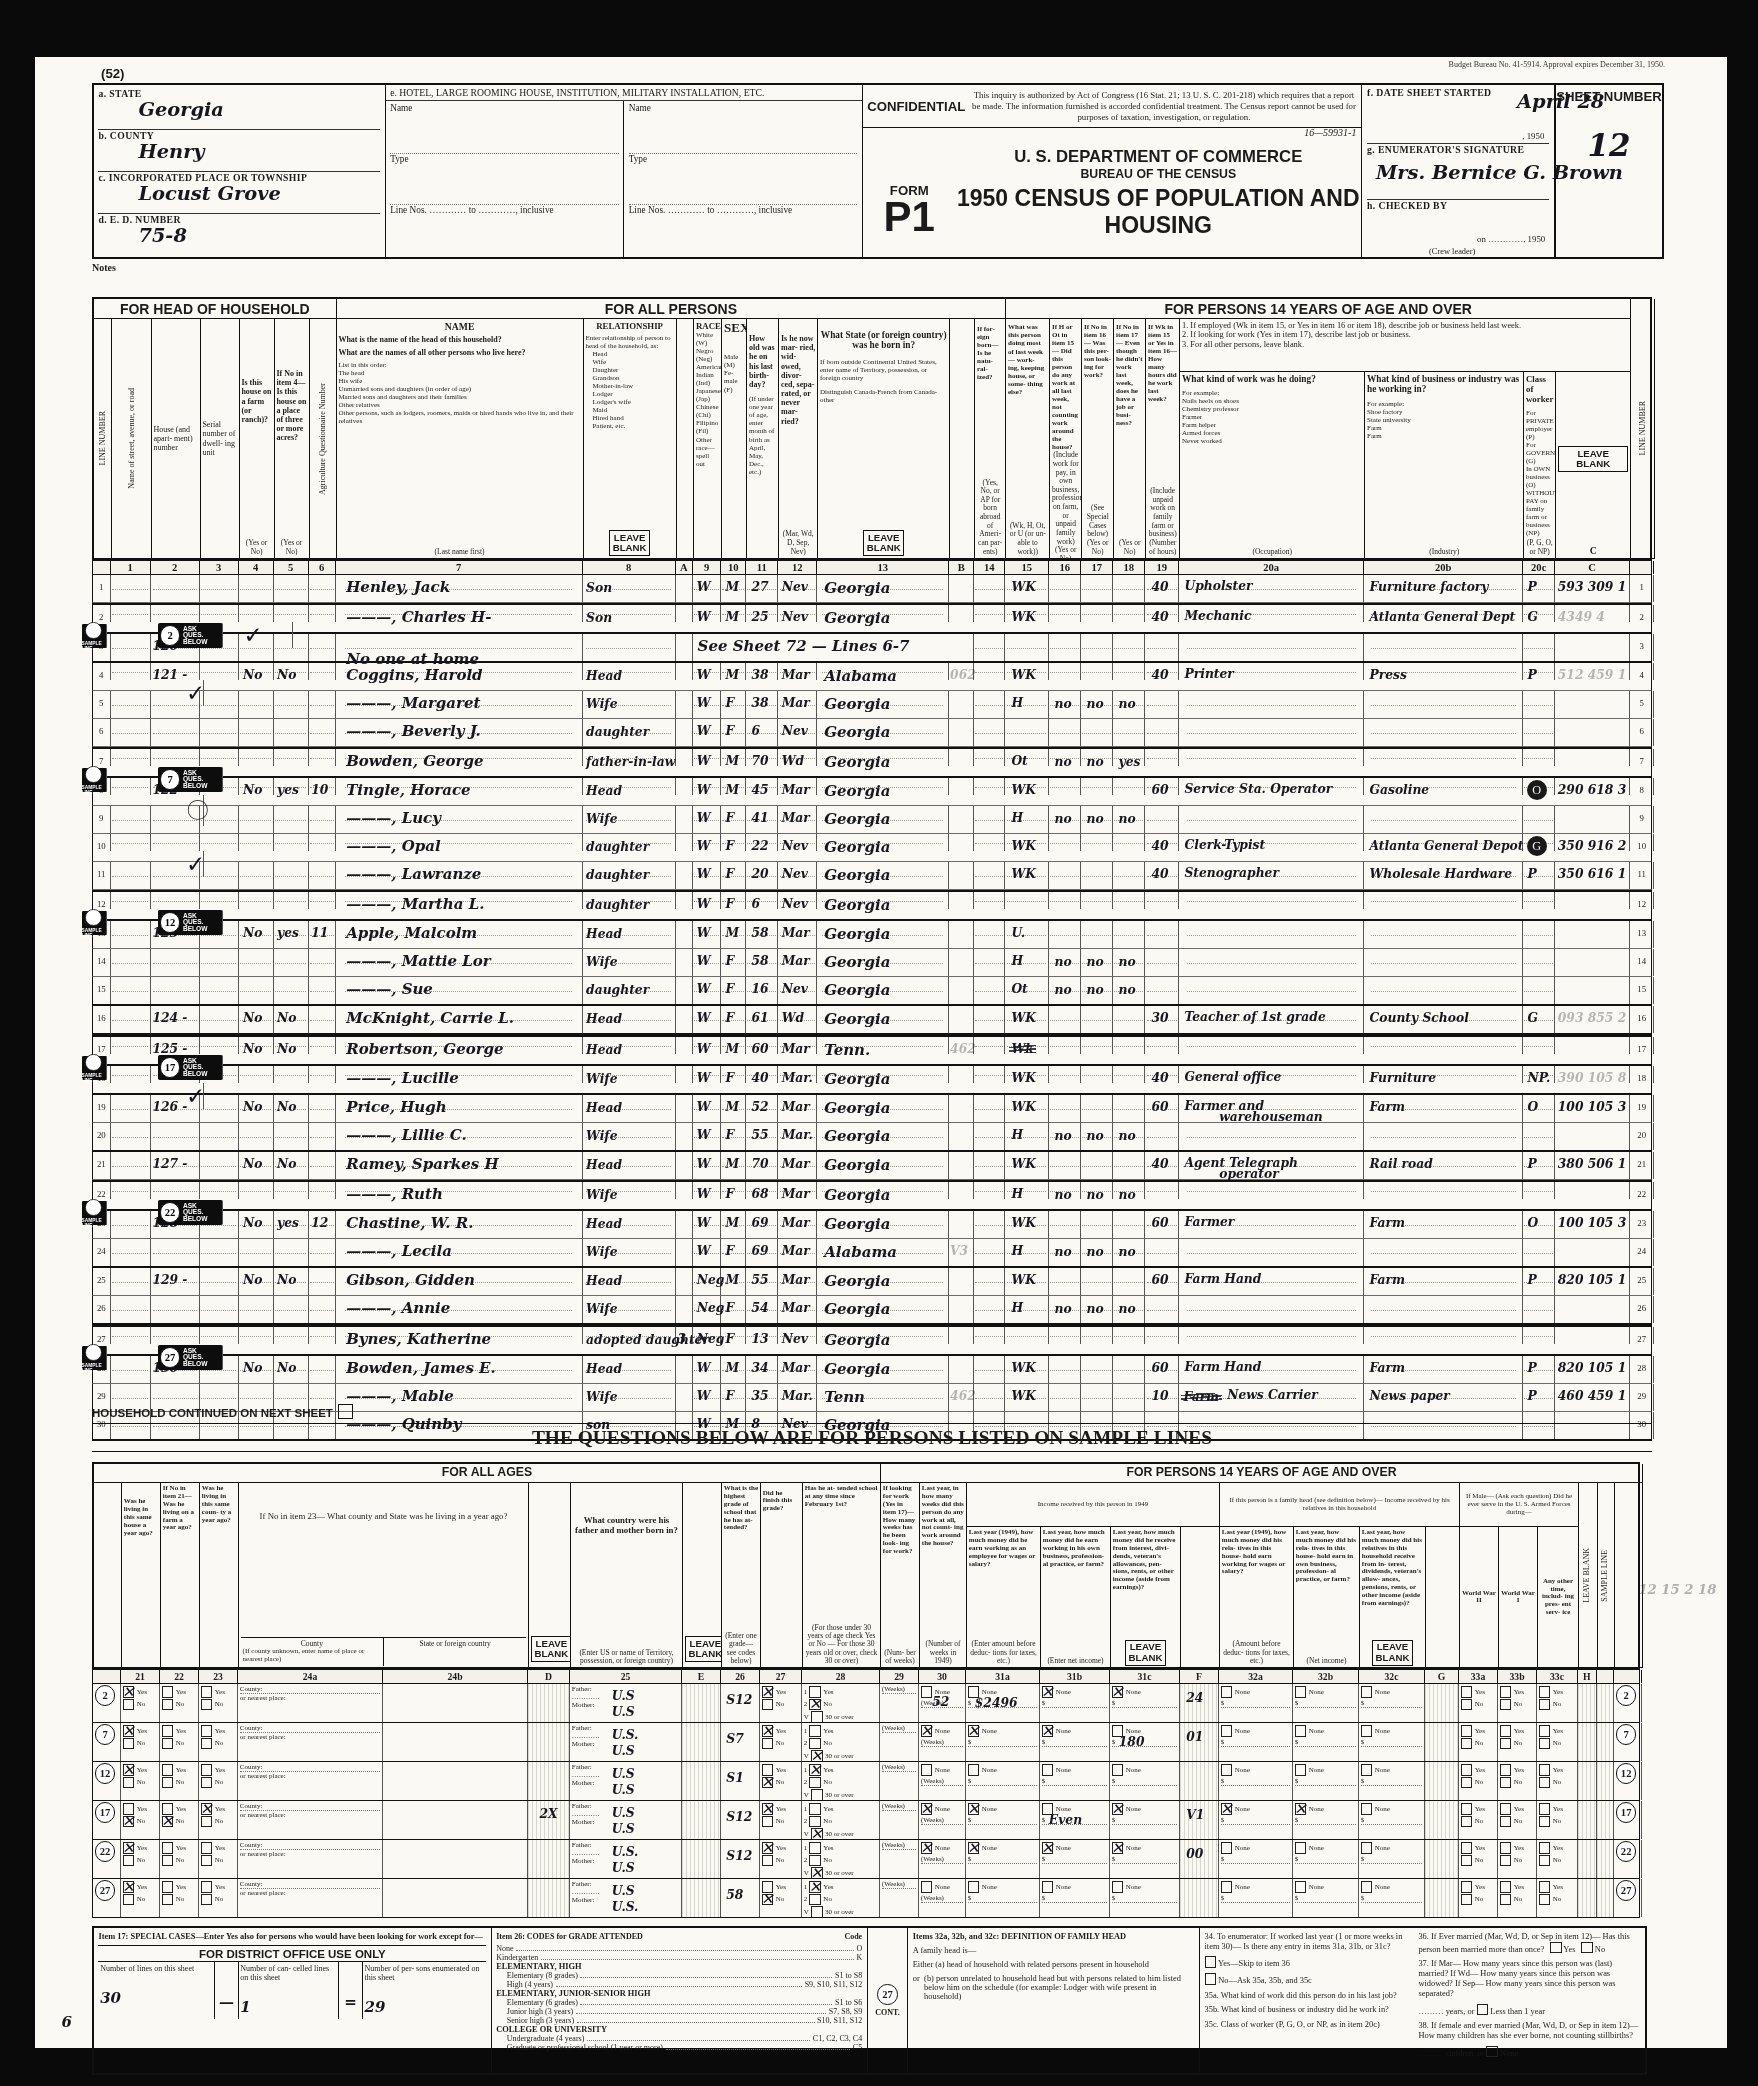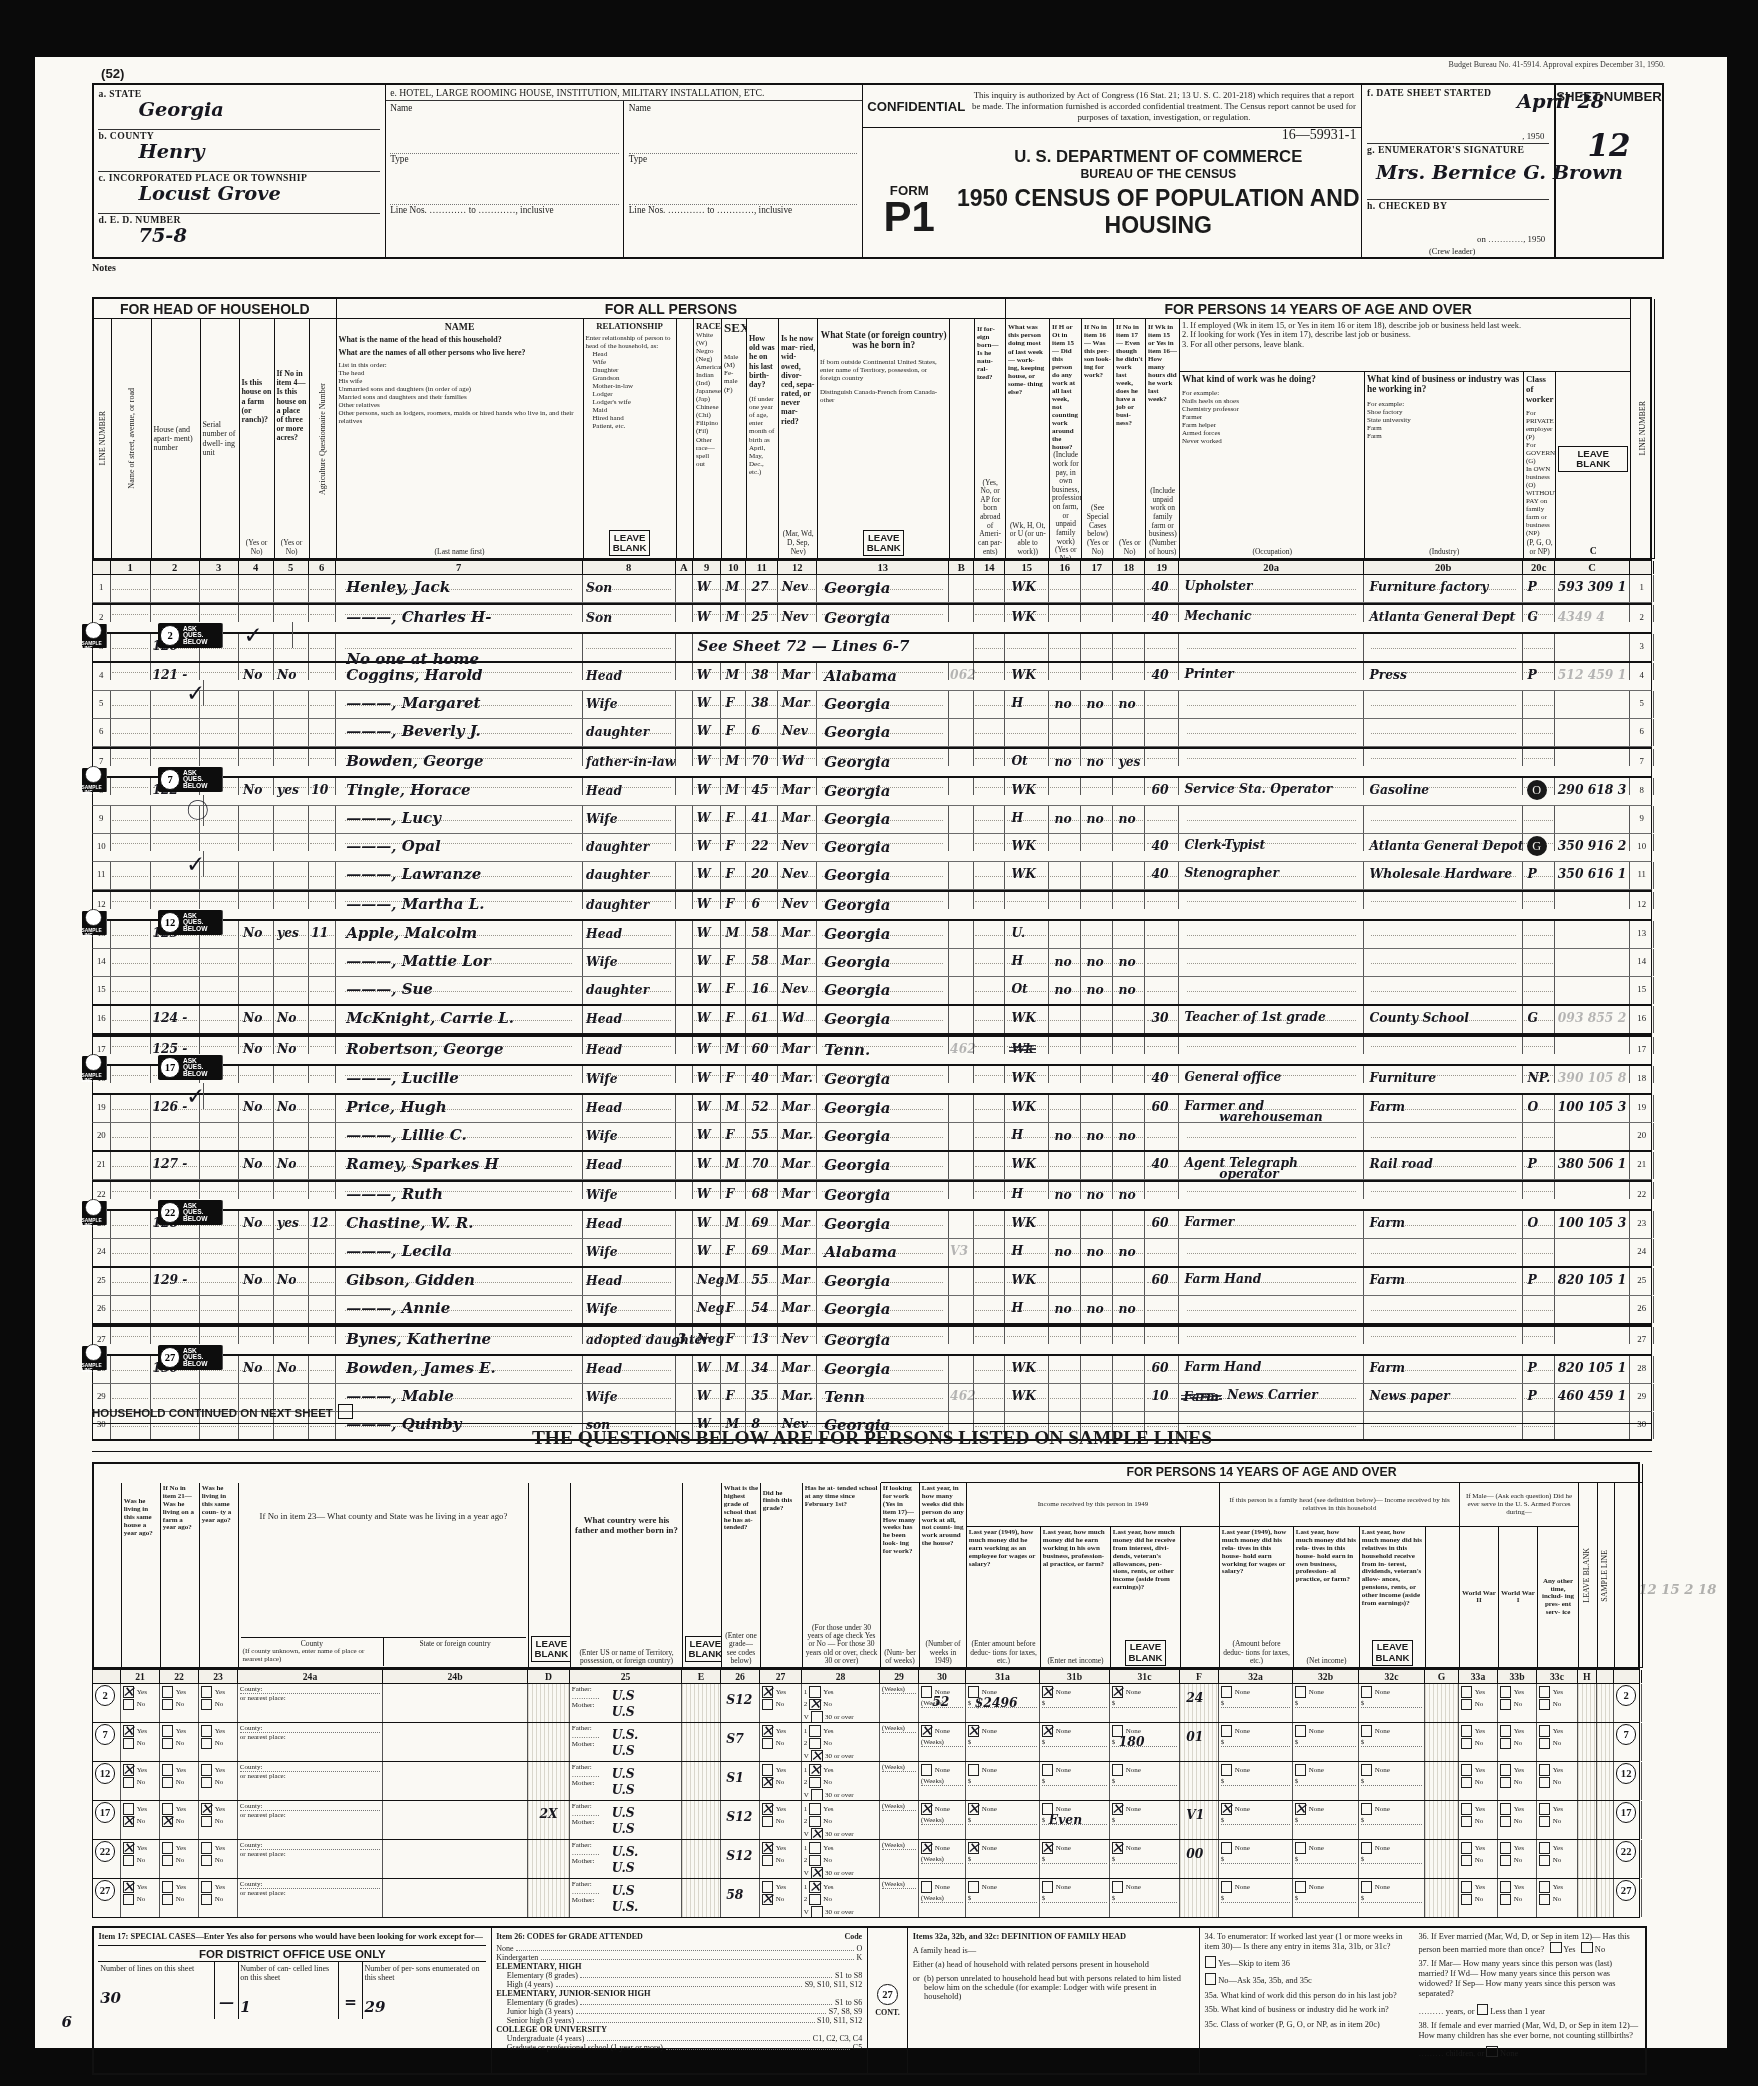--- a/index.html
+++ b/index.html
@@ -36,21 +36,21 @@
   .conf .cl{font-family:"Liberation Sans",sans-serif;font-weight:bold;font-size:13.2px;white-space:nowrap;align-self:center;}
   .conf .ct{font-size:8.8px;line-height:1.25;}
   .formrow{flex:1;display:flex;align-items:center;}
   .p1{width:93px;text-align:center;font-family:"Liberation Sans",sans-serif;font-weight:bold;}
   .p1 .f{font-size:13.2px;margin-top:34px;}
   .p1 .n{font-size:42px;line-height:.9;}
   .census{flex:1;text-align:center;font-family:"Liberation Sans",sans-serif;font-weight:bold;}
   .census .d{font-size:16.7px;}
   .census .b{font-size:12.3px;}
   .census .t{font-size:23px;margin-top:3.5px;}
-  .fcode{position:absolute;right:4.4px;top:42px;font-size:14px;}
+  .fcode{position:absolute;right:4.4px;top:42px;font-size:10px;font-style:italic;}
   .dateblk{flex:1;display:flex;flex-direction:column;padding:1.8px 5.3px;}
   .dr{flex:1;border-bottom:0.9px solid #333;position:relative;}
   .dr:last-child{border-bottom:none;}
   .sheetno{width:106px;border-left:1.8px solid #111;display:flex;flex-direction:column;align-items:center;border-right:none!important;}
   .sheetno .c{font-family:"Liberation Sans",sans-serif;font-weight:bold;font-size:13.2px;text-align:center;padding-top:3.5px;}
   .notes{position:absolute;left:57px;top:205px;font-size:10px;font-weight:bold;}
 
   
   .mgrid{display:grid;grid-template-columns:var(--mcols);}
   .sgrid{display:grid;grid-template-columns:var(--scols);}
@@ -2170,20 +2170,23 @@
             </div>
           </div>
         </div>
   </div>
 
   <div class="contbar"><span>HOUSEHOLD CONTINUED ON NEXT SHEET</span><span class="bx"></span></div>
   <div class="bigtitle">THE QUESTIONS BELOW ARE FOR PERSONS LISTED ON SAMPLE LINES</div>
 
   <div class="samptab">
     <div class="sgrid shead" id="shead">
+          <div style="grid-column:1 / 13;grid-row:1;">
+            <div class="band" style="flex:1;justify-content:center;display:flex;font-size:12.3px;">FOR ALL AGES</div>
+          </div>
           <div style="grid-column:13 / 29;grid-row:1;">
             <div class="band" style="flex:1;justify-content:center;display:flex;font-size:12.3px;">FOR PERSONS 14 YEARS OF AGE AND OVER</div>
           </div>
           <div style="grid-column:1;grid-row:2 / 4;"></div>
           <div style="grid-column:2;grid-row:2 / 4;">
             <div class="tiny bold" style="margin-top:13.2px;">Was he living in this same house a year ago?</div>
           </div>
           <div style="grid-column:3;grid-row:2 / 4;">
             <div class="tiny bold">If No in item 21— Was he living on a farm a year ago?</div>
           </div>

